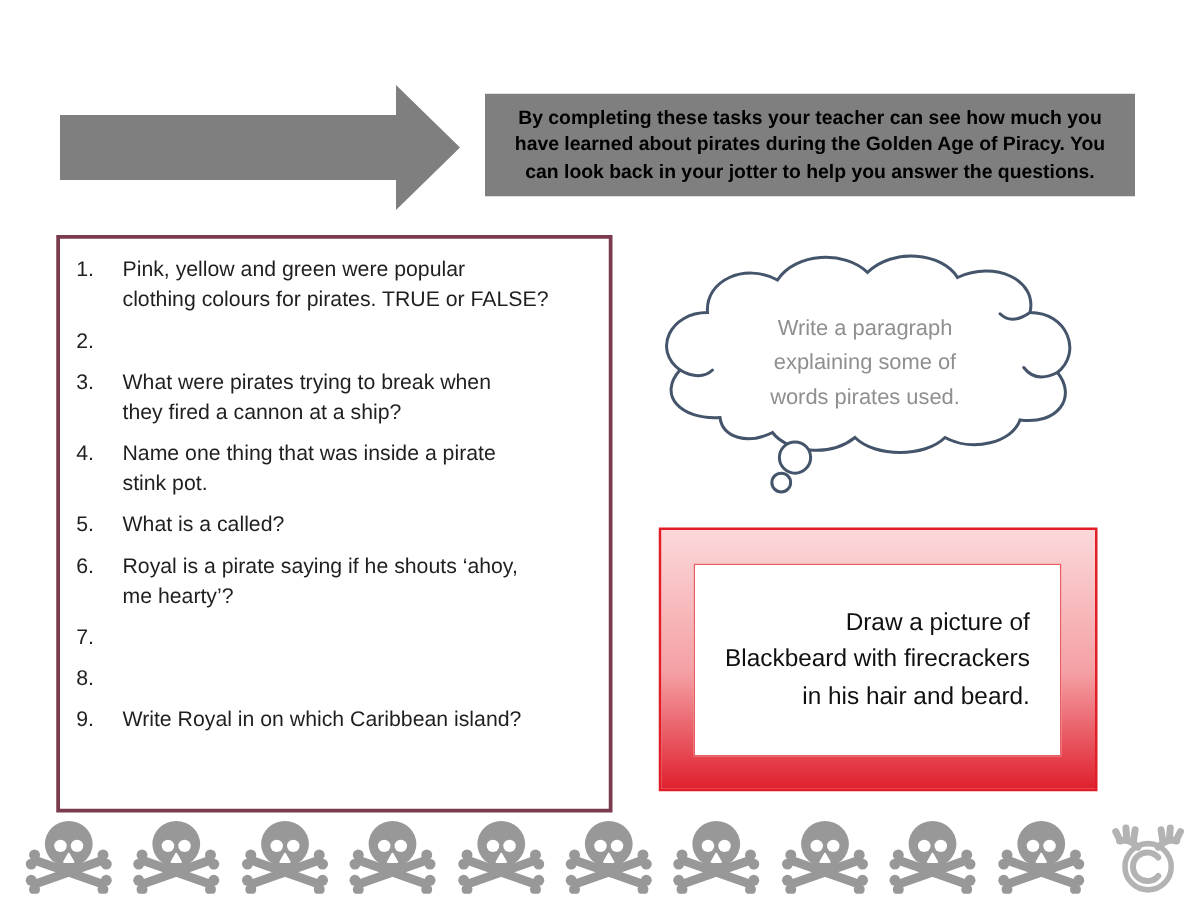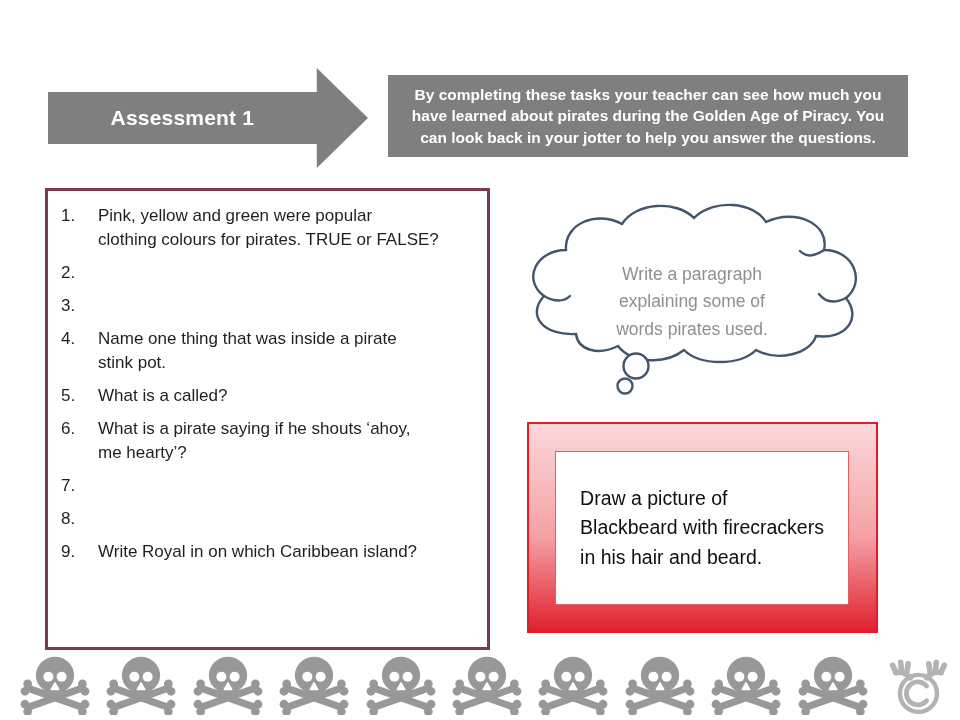--- a/index.html
+++ b/index.html
@@ -11,47 +11,47 @@
   
   .arrow-wrap{position:absolute;left:48px;top:68px;width:320px;height:100px;}
   .arrow-shape{width:100%;height:100%;background:var(--c-gray,#7f7f7f);
     clip-path:polygon(0 24%,84% 24%,84% 0,100% 50%,84% 100%,84% 76%,0 76%);}
   .arrow-label{position:absolute;left:0;top:24%;height:52%;width:84%;
     display:flex;align-items:center;justify-content:center;
     color:#fff;font-weight:bold;font-size:21px;letter-spacing:.2px;}
 
   
   .intro-box{position:absolute;left:388px;top:75px;width:520px;height:82px;
-    background:var(--c-gray,#7f7f7f);color:#ffffff;font-weight:bold;font-size:15.5px;
+    background:var(--c-gray,#7f7f7f);color:#000000;font-weight:bold;font-size:15.5px;
     line-height:1.38;display:flex;align-items:center;justify-content:center;
     text-align:center;white-space:pre-line;padding:0 6px;box-sizing:border-box;}
 
   
   .question-box{position:absolute;left:45px;top:188px;width:445px;height:462px;
     border:3px solid var(--c-maroon,#7a3b4d);box-sizing:border-box;background:#fff;
     padding:13px 6px 4px 13px;overflow:hidden;}
   .q-item{display:flex;margin-bottom:9px;font-size:17px;line-height:24px;color:#1f1f1f;}
   .q-num{flex:0 0 37px;width:37px;}
   .q-text{white-space:pre-line;}
   .q-text sup{font-size:0.62em;line-height:0;}
 
   
   .cloud-wrap{position:absolute;left:516px;top:200px;width:352px;height:206px;}
   .cloud-wrap svg{position:absolute;left:0;top:0;overflow:visible;}
-  .cloud-text{position:absolute;left:42px;top:52px;width:268px;height:100px;
+  .cloud-text{position:absolute;left:42px;top:40px;width:268px;height:100px;
     display:flex;align-items:center;justify-content:center;text-align:center;
     color:var(--c-cloud-text,#8f8f8f);font-size:17.5px;line-height:1.55;white-space:pre-line;}
 
   
   .draw-box{position:absolute;left:527px;top:422px;width:351px;height:211px;
     box-sizing:border-box;border:2px solid var(--c-red-border,#e11d28);
     background:linear-gradient(180deg,var(--c-red-top,#fcd8da) 0%,#f4a0a4 55%,var(--c-red-bottom,#e0202e) 100%);}
   .draw-inner{position:absolute;left:26px;top:27px;right:27px;bottom:26px;background:#fff;
     border:1.5px solid #e85b60;display:flex;align-items:center;justify-content:center;
-    text-align:left;font-size:19.5px;line-height:1.5;color:#101010;white-space:pre-line;}
+    text-align:right;font-size:19.5px;line-height:1.5;color:#101010;white-space:pre-line;}
 
   
   .footer{position:absolute;left:16px;right:6px;top:650px;height:68px;
     display:flex;align-items:center;justify-content:space-between;}
   .footer svg{display:block;}
 </style>
 </head>
 <body>
 
 <svg width="0" height="0" style="position:absolute" aria-hidden="true">
@@ -91,53 +91,54 @@
         <path d="M82,29 L 87,19"></path>
         <path d="M75,27.5 L 76,15"></path>
         <path d="M68,30 L 66,17"></path>
       </g>
     </g>
   </defs>
 </svg>
 
 <div class="arrow-wrap">
   <div class="arrow-shape"></div>
-  <div class="arrow-label">Assessment 1</div>
 </div>
 
 <div class="intro-box">
   <span>By completing these tasks your teacher can see how much you
 have learned about pirates during the Golden Age of Piracy. You
 can look back in your jotter to help you answer the questions.</span>
 </div>
 
 <div class="question-box">
   <div class="q-item">
     <span class="q-num">1.</span>
     <span class="q-text">Pink, yellow and green were popular
 clothing colours for pirates. TRUE or FALSE?</span>
   </div>
   <div class="q-item">
     <span class="q-num">2.</span>
   </div>
   <div class="q-item">
     <span class="q-num">3.</span>
+    <span class="q-text">What were pirates trying to break when
+they fired a cannon at a ship?</span>
   </div>
   <div class="q-item">
     <span class="q-num">4.</span>
     <span class="q-text">Name one thing that was inside a pirate
 stink pot.</span>
   </div>
   <div class="q-item">
     <span class="q-num">5.</span>
     <span class="q-text">What is a called?</span>
   </div>
   <div class="q-item">
     <span class="q-num">6.</span>
-    <span class="q-text">What is a pirate saying if he shouts ‘ahoy,
+    <span class="q-text">Royal is a pirate saying if he shouts ‘ahoy,
 me hearty’?</span>
   </div>
   <div class="q-item">
     <span class="q-num">7.</span>
   </div>
   <div class="q-item">
     <span class="q-num">8.</span>
   </div>
   <div class="q-item">
     <span class="q-num">9.</span>

